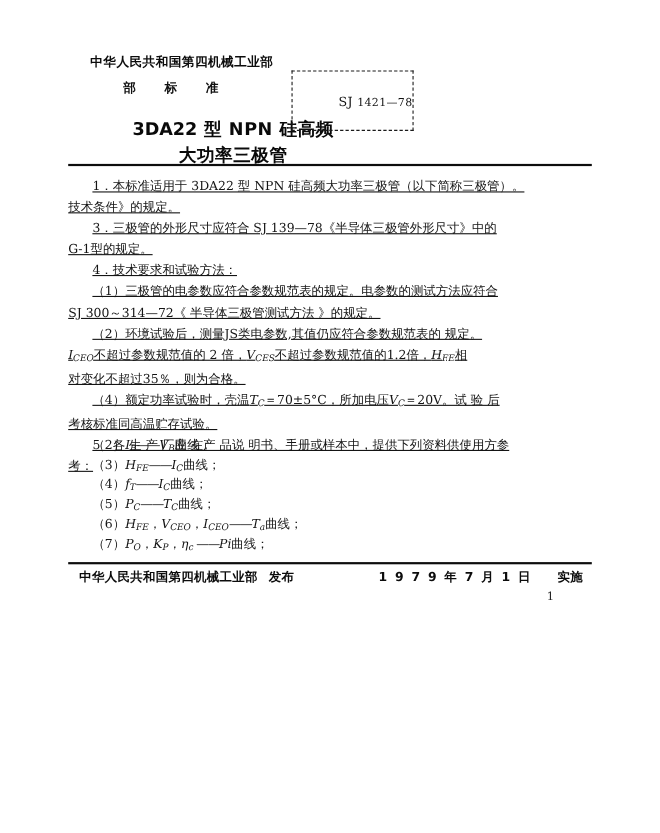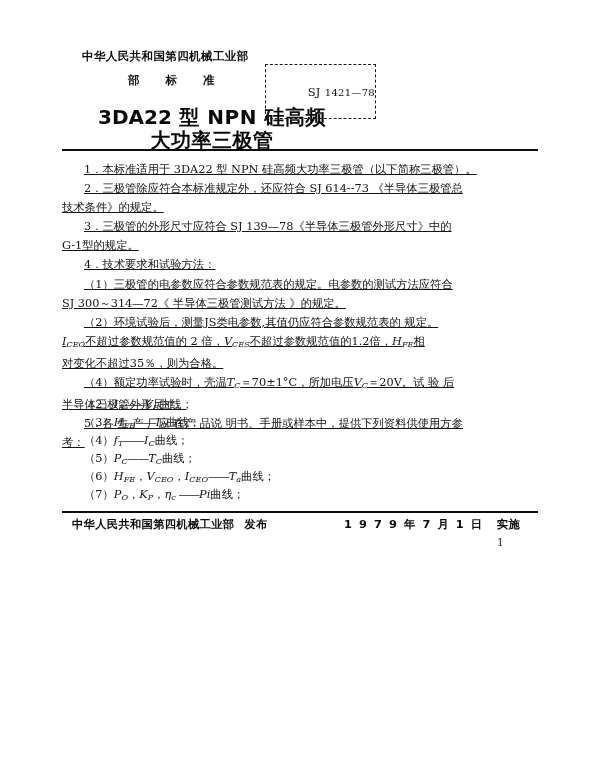--- a/index.html
+++ b/index.html
@@ -37,21 +37,21 @@
     letter-spacing: 0.4px;
     color: #0c0c0c;
     line-height: 16px;
     margin-left: 20px;
   }
   .bu-biao-zhun {
     font-size: 11.5px;
     font-weight: bold;
     line-height: 16px;
     margin-top: 8px;
-    margin-left: 66px;
+    margin-left: 50px;
     letter-spacing: 11px;
   }
   .std-box {
     position: absolute;
     left: 203px;
     top: 16px;
     width: 109px;
     height: 53px;
     border: 1.5px dashed #1a1a1a;
     display: flex;
@@ -67,21 +67,21 @@
   }
   .std-number .sj { font-size: 11.5px; }
   .std-number .num { font-size: 10px; margin-left: 4px; }
 
   .doc-title {
     margin-top: 18px;
     text-align: center;
     width: 300px;
   }
   .doc-title .t-line {
-    font-size: 20px;
+    font-size: 16px;
     font-weight: bold;
     line-height: 23px;
     letter-spacing: 0.5px;
     color: #0a0a0a;
   }
   .doc-title .t-line .latin {
     font-family: "DejaVu Sans", "Liberation Sans", sans-serif;
     letter-spacing: 0px;
   }
 
@@ -165,21 +165,21 @@
   .footer-right {
     position: absolute;
     left: 282px;
     top: 0;
     font-size: 11.3px;
     font-weight: bold;
     letter-spacing: 1.6px;
     color: #0c0c0c;
     white-space: nowrap;
   }
-  .footer-right .impl { margin-left: 13px; letter-spacing: 0.4px; }
+  .footer-right .impl { margin-left: 23px; letter-spacing: 0.4px; }
   .page-number {
     position: absolute;
     left: 497px;
     top: 536px;
     font-family: "DejaVu Serif", "Liberation Serif", serif;
     font-size: 10.5px;
     color: #222;
   }
 </style>
 </head>
@@ -200,41 +200,40 @@
       <div class="t-line">大功率三极管</div>
     </div>
   </div>
 
   <div class="rule-top"></div>
 
   <div class="body-text">
 
     <p class="p"><span>1．本标准适用于 3DA22 型 NPN 硅高频大功率三极管（以下简称三极管）。</span></p>
 
-    <p class="p">2．三极管除应符合本标准规定外，还应符合 SJ 614--73 《半导体三极管总</p>
     <p class="p noindent">技术条件》的规定。</p>
 
     <p class="p">3．三极管的外形尺寸应符合 SJ 139—78《半导体三极管外形尺寸》中的</p>
     <p class="p noindent">G-1型的规定。</p>
 
     <p class="p">4．技术要求和试验方法：</p>
 
     <p class="p">（1）三极管的电参数应符合参数规范表的规定。电参数的测试方法应符合</p>
     <p class="p noindent">SJ 300～314—72《 半导体三极管测试方法 》的规定。</p>
 
     <p class="p">（2）环境试验后，测量JS类电参数,其值仍应符合参数规范表的 规定。</p>
 
 
     <p class="p noindent"><span class="ital"><span>I</span><span class="sub">CEO</span></span><span>不超过参数规范值的 2 倍，</span><span class="ital"><span>V</span><span class="sub">CES</span></span><span>不超过参数规范值的1.2倍，</span><span class="ital"><span>H</span><span class="sub">FE</span></span><span>相</span></p>
 
     <p class="p noindent">对变化不超过35％，则为合格。</p>
 
-    <p class="p"><span>（4）额定功率试验时，壳温</span><span class="ital"><span>T</span><span class="sub">C</span></span><span>＝70±1°C，所加电压</span><span class="ital"><span>V</span><span class="sub">C</span></span><span>＝20V。试 验 后</span></p>
-
-    <p class="p noindent">半导体三极管外形尺寸。</p>
+    <p class="p"><span>（4）额定功率试验时，壳温</span><span class="ital"><span>T</span><span class="sub">C</span></span><span>＝70±5°C，所加电压</span><span class="ital"><span>V</span><span class="sub">C</span></span><span>＝20V。试 验 后</span></p>
+
+    <p class="p noindent">考核标准同高温贮存试验。</p>
 
     <p class="p">5．各 生 产 厂应 在产 品说 明书、手册或样本中，提供下列资料供使用方参</p>
     <p class="p noindent">考：</p>
   </div>
 
   <div class="curve-list">
 
     <div class="curve-item"><span>（2）</span><span class="ital"><span>I</span><span class="sub">B</span></span><span class="dash">——</span><span class="ital"><span>V</span><span class="sub">B</span></span><span>曲线；</span></div>
 
     <div class="curve-item"><span>（3）</span><span class="ital"><span>H</span><span class="sub">FE</span></span><span class="dash">——</span><span class="ital"><span>I</span><span class="sub">C</span></span><span>曲线；</span></div>

